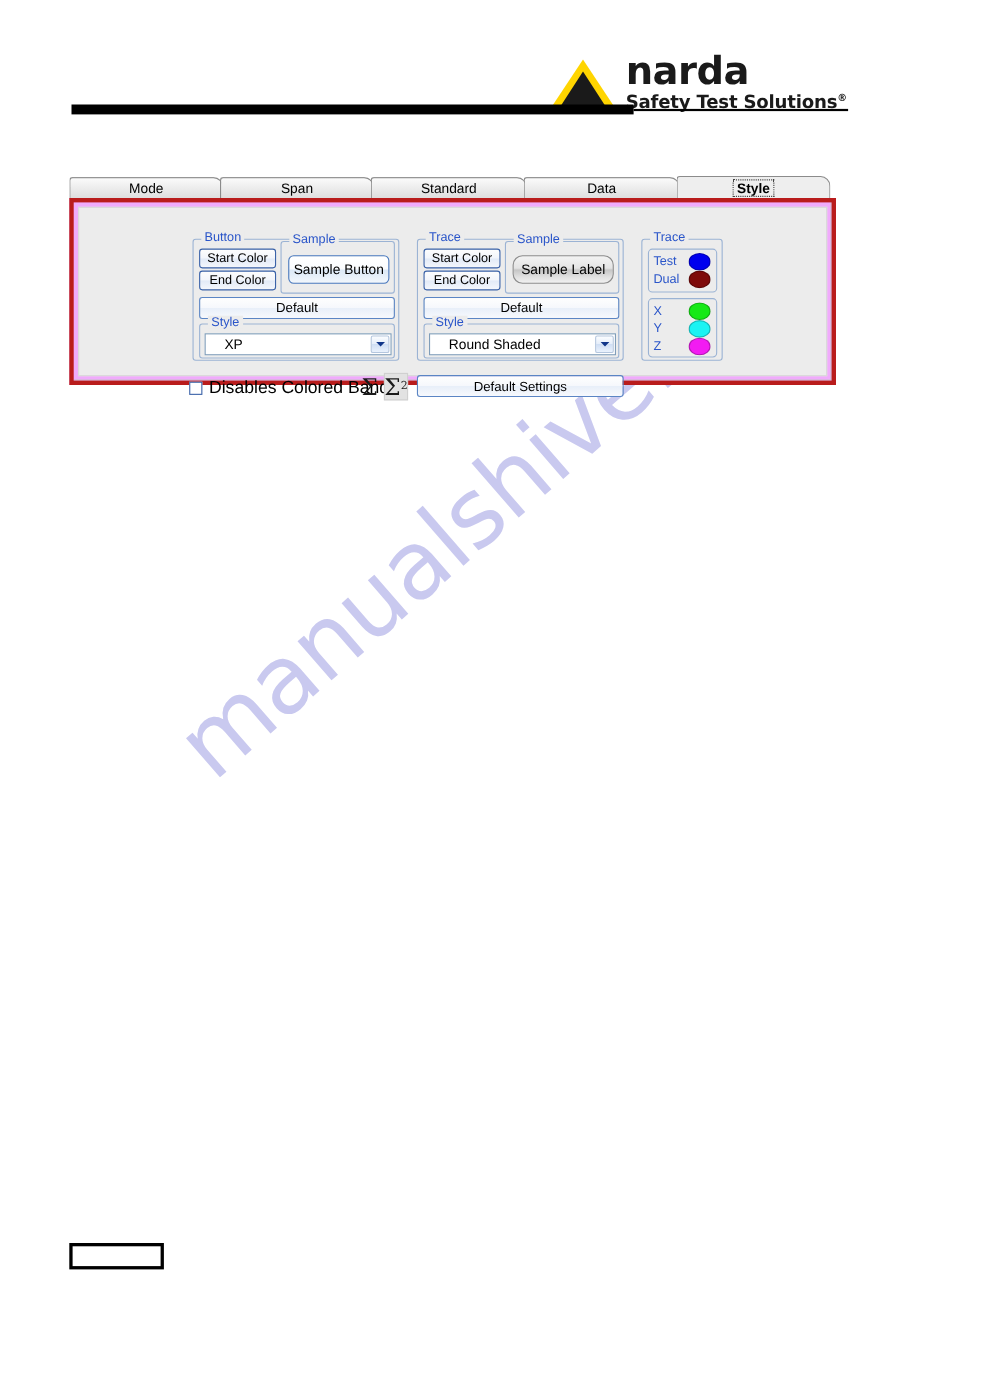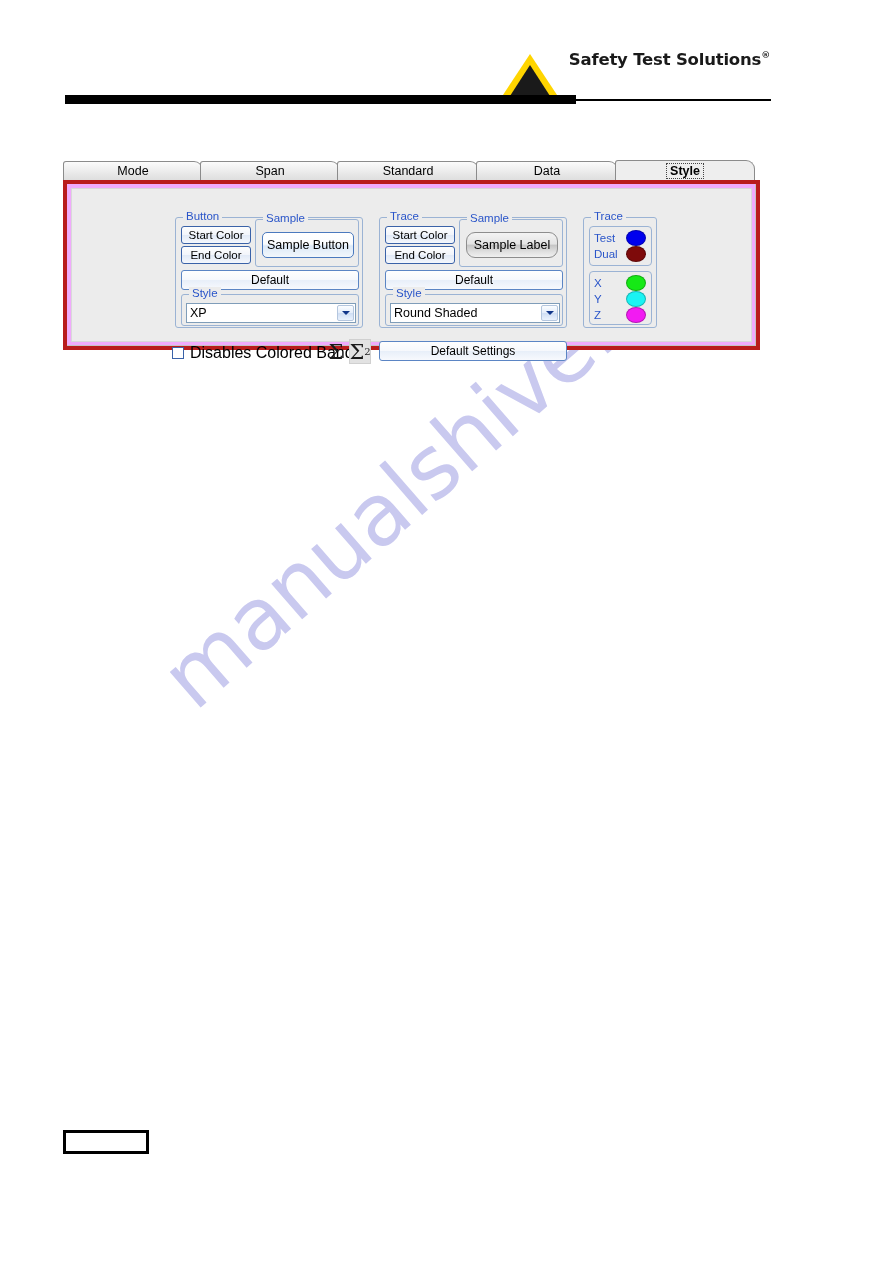--- a/index.html
+++ b/index.html
@@ -258,21 +258,21 @@
     background: #ffffff;
     box-sizing: border-box;
     display: flex;
     align-items: stretch;
     cursor: default;
   }
   .combo .combo-value {
     flex: 1;
     display: flex;
     align-items: center;
-    padding-left: 3px;
+    padding-left: 17px;
     font-family: "Liberation Sans", sans-serif;
     font-size: 12.5px;
     color: #000;
   }
   .combo .combo-arrow {
     width: 17px;
     margin: 1px 1px 1px 0;
     border: 1px solid #b4c6de;
     border-radius: 2px;
     background: linear-gradient(to bottom, #fbfdff 0%, #e4edfa 50%, #cfdef4 51%, #eaf2fd 100%);
@@ -375,20 +375,21 @@
 <div id="page-header">
 
   <div id="logo-block">
     <div id="logo-triangle">
       <svg width="66" height="52" viewBox="0 0 66 52" xmlns="http://www.w3.org/2000/svg">
         <polygon points="33,2 64,49 2,49" fill="#FFD500"></polygon>
         <polygon points="33,13 53,44 13,44" fill="#1A1A1A"></polygon>
       </svg>
     </div>
     <div id="logo-wordmark">
+      <div id="logo-narda">narda</div>
       <div id="logo-tagline"><span>Safety Test Solutions</span><sup>®</sup></div>
     </div>
   </div>
 
   <div id="rule-thick"></div>
   <div id="rule-thin"></div>
 </div>
 
 <div id="dialog">
 

